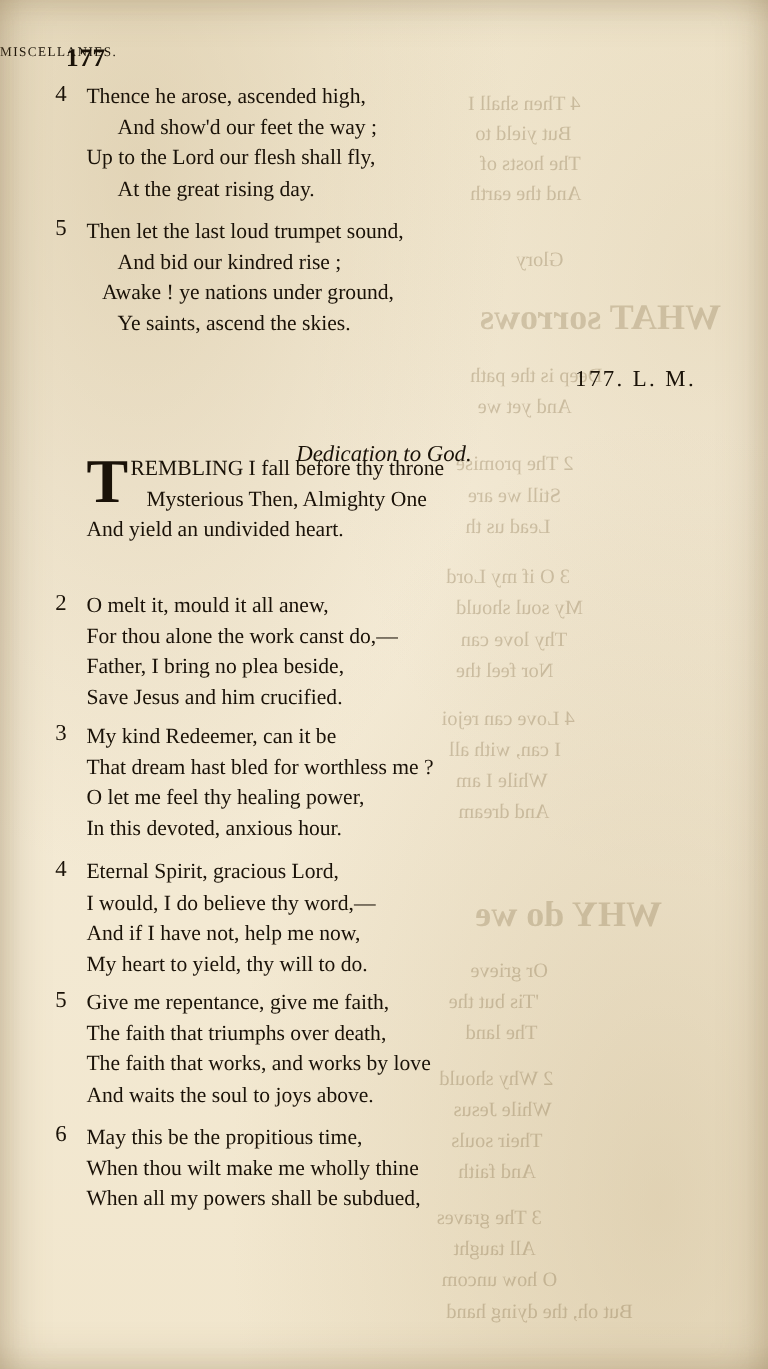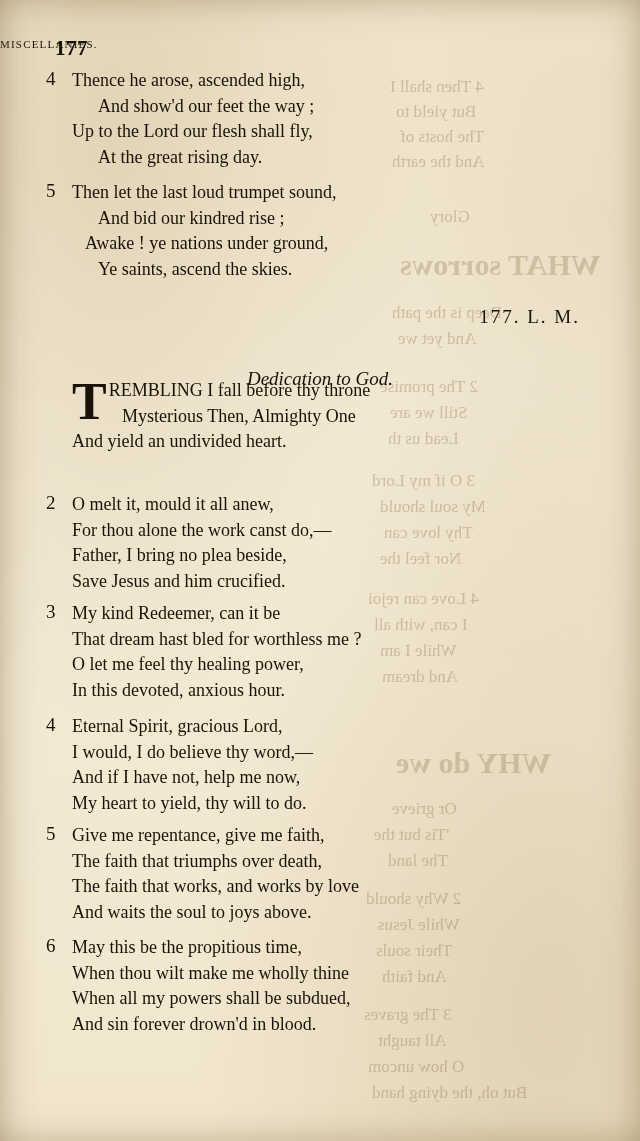--- a/index.html
+++ b/index.html
@@ -257,19 +257,18 @@
       <div class="line">And waits the soul to joys above.</div>
     </div>
   </div>
 
   <div class="block" style="left:72px; top:935px;">
     <div class="stanza">
       <span class="vnum">6</span>
       <div class="line">May this be the propitious time,</div>
       <div class="line">When thou wilt make me wholly thine</div>
       <div class="line">When all my powers shall be subdued,</div>
-      <div class="line">And sin forever drown'd in blood.</div>
     </div>
   </div>
 
 </div>
 
 <div class="edge-shade"></div>
 
 </body></html>

